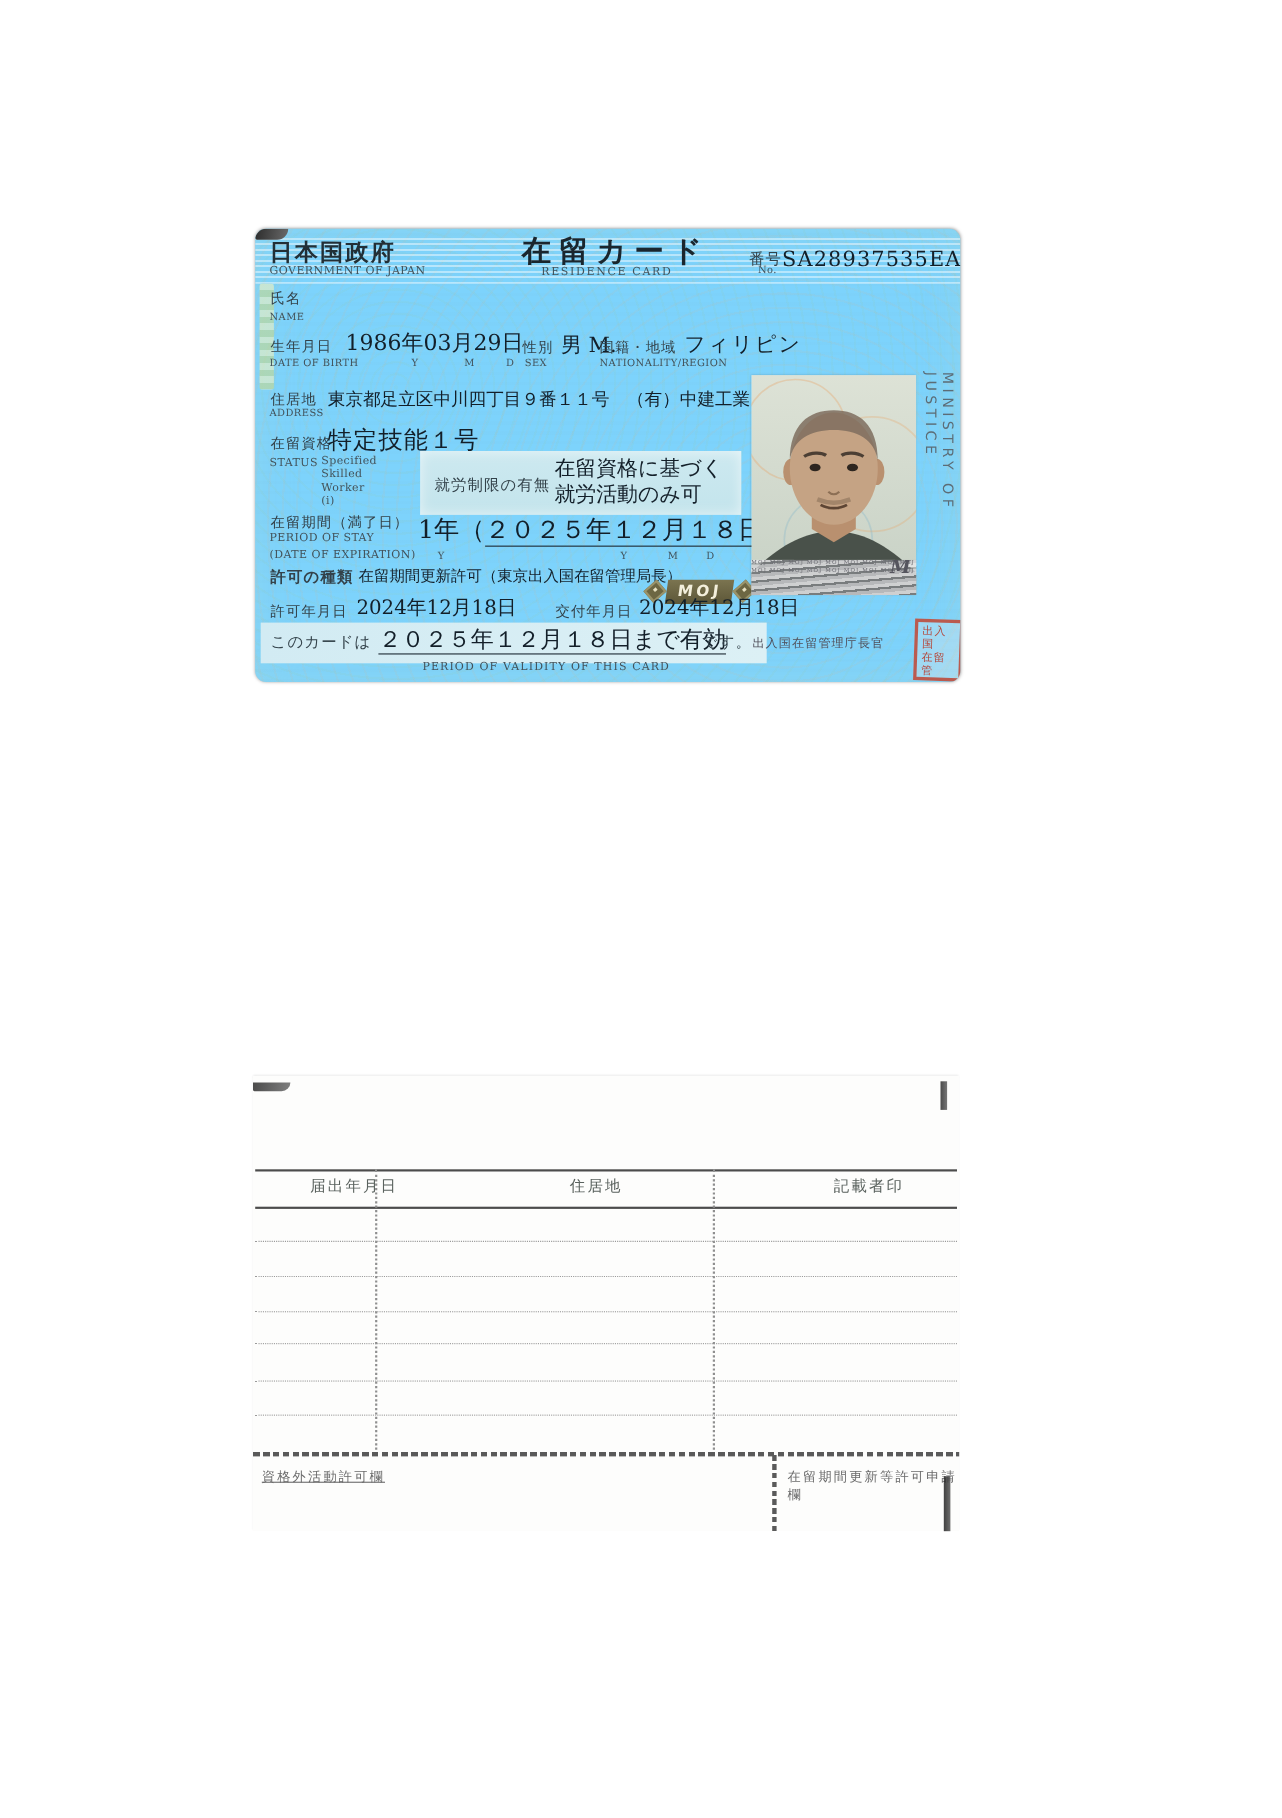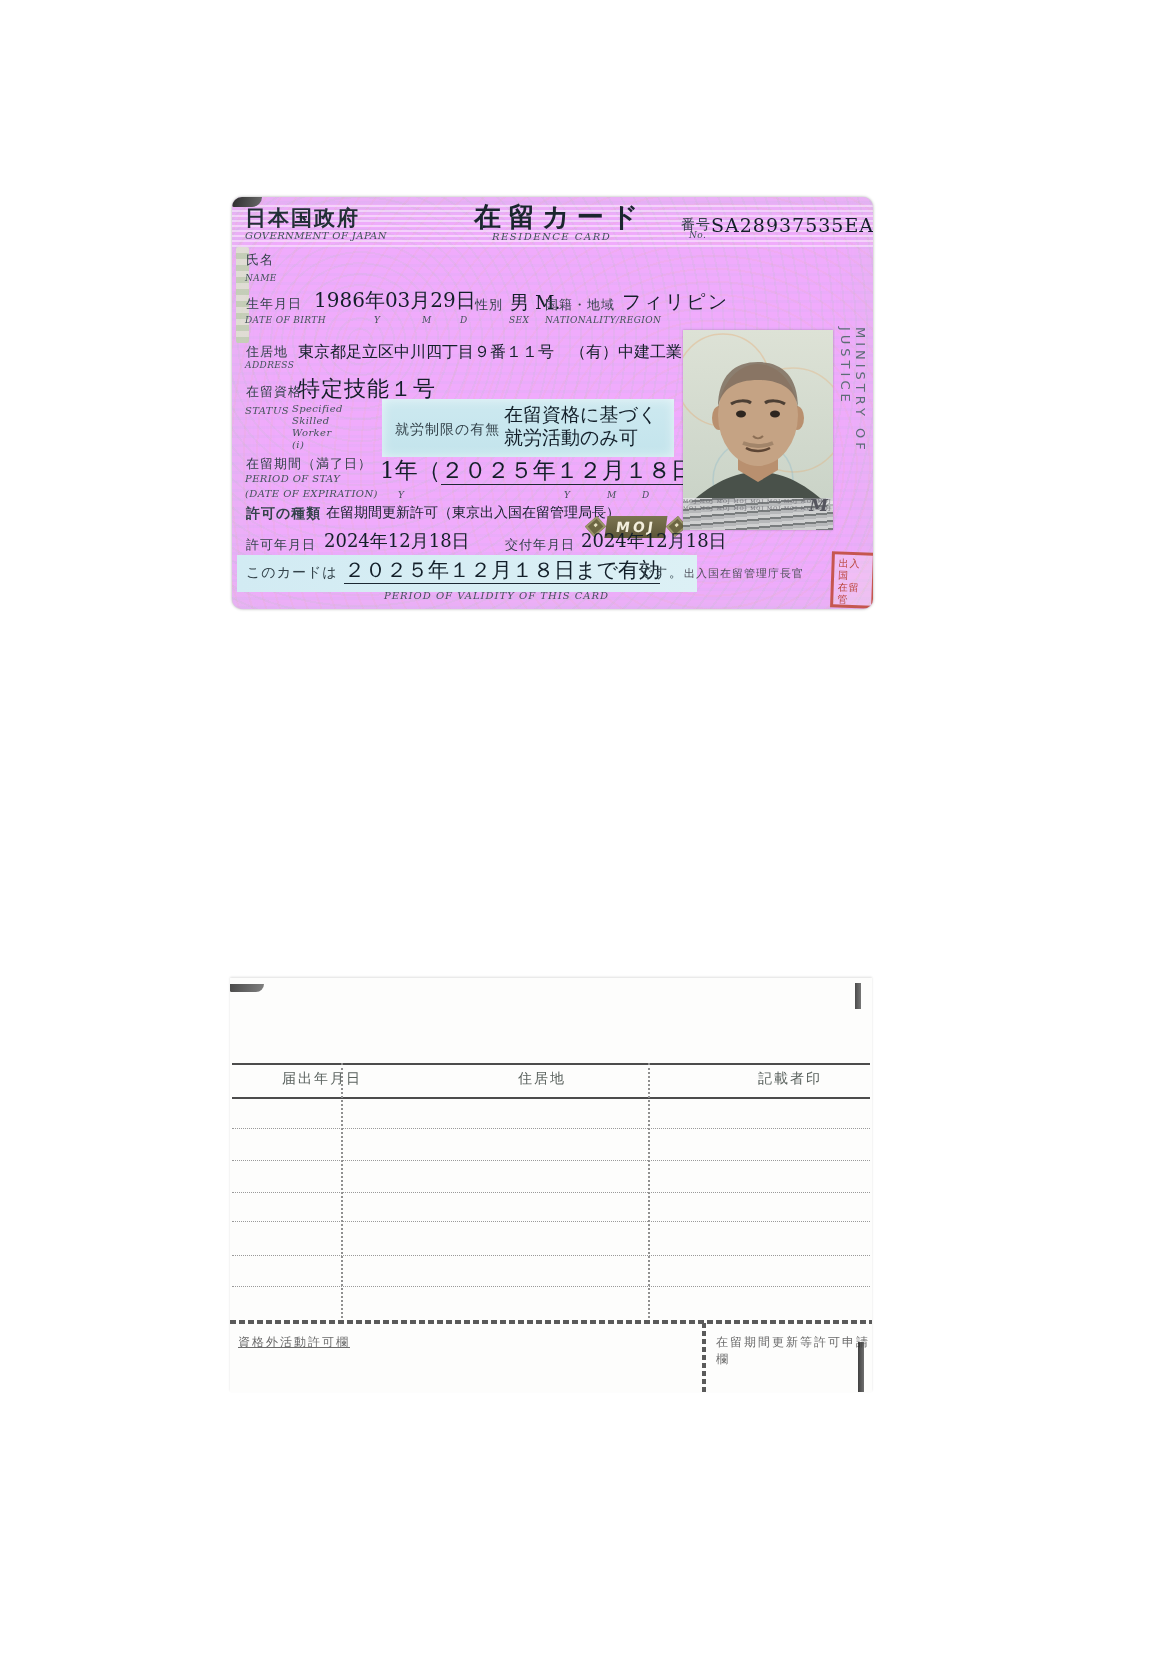--- a/index.html
+++ b/index.html
@@ -1,38 +1,38 @@
 <!DOCTYPE html>
 <html><head>
 <meta charset="utf-8">
 <style>
   html,body{margin:0;padding:0;background:#ffffff;}
   body{width:1165px;height:1653px;position:relative;overflow:hidden;
        font-family:"DejaVu Serif","Liberation Serif",serif;}
   .abs{position:absolute;}
 
   
-  .front-card{position:absolute;left:232px;top:197px;width:641px;height:412px;
-    background:#f0abfc;border-radius:10px;overflow:hidden;
+  .front-card{position:absolute;left:232px;top:208px;width:641px;height:412px;
+    background:#7dd3fc;border-radius:10px;overflow:hidden;
     box-shadow:0 0 3px rgba(0,0,0,.35), inset 0 0 40px rgba(190,220,200,.25);}
   .front-card::before{content:"";position:absolute;inset:0;
     background:
       repeating-radial-gradient(circle at 20% 35%, rgba(150,200,160,.10) 0 2px, transparent 2px 11px),
       repeating-radial-gradient(circle at 75% 65%, rgba(235,170,110,.08) 0 2px, transparent 2px 13px),
       repeating-linear-gradient(0deg, rgba(120,180,210,.05) 0 3px, transparent 3px 9px);
     pointer-events:none;}
   .band{position:absolute;background:linear-gradient(90deg,#cfe9f1 0%,#d9eef4 60%,rgba(217,238,244,.35) 100%);}
   .band-texture{background-image:repeating-linear-gradient(0deg, rgba(255,255,255,.45) 0 2px, transparent 2px 5px);}
   .green-strip{position:absolute;left:4px;top:50px;width:13px;height:96px;opacity:.75;
     background:repeating-linear-gradient(0deg,#b9d8a4 0 6px,#dcecc9 6px 12px);border-radius:2px;}
   .curl{position:absolute;width:30px;height:10px;border-radius:0 0 12px 2px;
     background:linear-gradient(100deg,#2c2c2c,#6a6a6a);}
 
   .jp-label{font-size:13px;color:#33424a;letter-spacing:1px;}
-  .en-label{font-size:9px;color:#42525a;letter-spacing:.4px;font-style:italic;}
+  .en-label{font-size:9px;color:#42525a;letter-spacing:.4px;}
   .value{color:#131f29;}
   .u{border-bottom:1.6px solid #1c2833;padding-bottom:1px;}
 
   .title-jp{font-size:27px;font-weight:bold;color:#1a262e;letter-spacing:7px;}
   .issuer-jp{font-size:21px;font-weight:bold;color:#222f36;letter-spacing:2px;}
   .name-value{font-size:22px;letter-spacing:2px;}
   .num-value{font-size:19px;letter-spacing:1px;}
 
   .cyan-box{position:absolute;left:150px;top:202px;width:292px;height:58px;
     background:linear-gradient(180deg,#cde9f0,#c3e4ec);box-shadow:inset 0 0 12px rgba(255,255,255,.6);}
@@ -102,21 +102,21 @@
   <div class="abs en-label" style="left:13px;top:76px;">NAME</div>
 
   <div class="abs jp-label" style="left:14px;top:98px;">生年月日</div>
   <div class="abs en-label" style="left:13px;top:118px;">DATE OF BIRTH</div>
   <div class="abs value" style="left:82px;top:90px;font-size:20px;">1986年03月29日</div>
   <div class="abs en-label" style="left:142px;top:118px;">Y</div>
   <div class="abs en-label" style="left:190px;top:118px;">M</div>
   <div class="abs en-label" style="left:228px;top:118px;">D</div>
 
   <div class="abs jp-label" style="left:243px;top:99px;">性別</div>
-  <div class="abs en-label" style="left:245px;top:118px;margin-left:32px;">SEX</div>
+  <div class="abs en-label" style="left:245px;top:118px;">SEX</div>
   <div class="abs value" style="left:278px;top:93px;font-size:19px;">男 M.</div>
 
   <div class="abs jp-label" style="left:313px;top:99px;">国籍・地域</div>
   <div class="abs en-label" style="left:313px;top:118px;">NATIONALITY/REGION</div>
   <div class="abs value" style="left:390px;top:92px;font-size:19px;letter-spacing:2px;">フィリピン</div>
 
   <div class="abs jp-label" style="left:14px;top:146px;">住居地</div>
   <div class="abs en-label" style="left:13px;top:163px;">ADDRESS</div>
   <div class="abs value" style="left:66px;top:145px;font-size:16px;">東京都足立区中川四丁目９番１１号　（有）中建工業（寮）</div>
 

